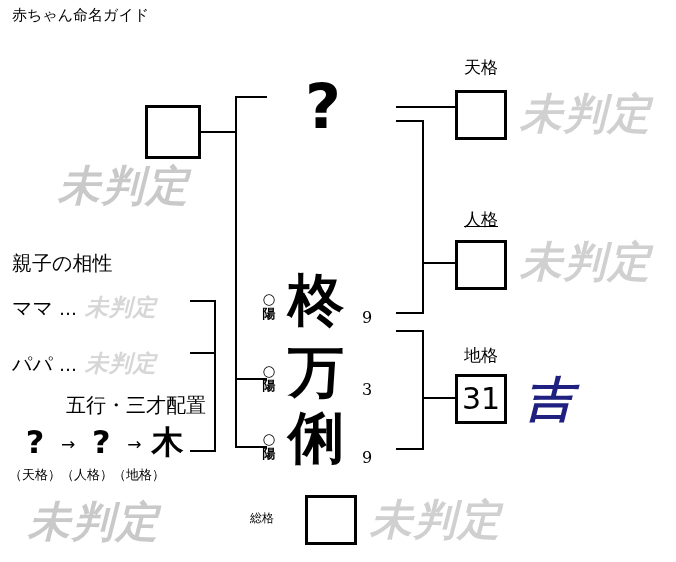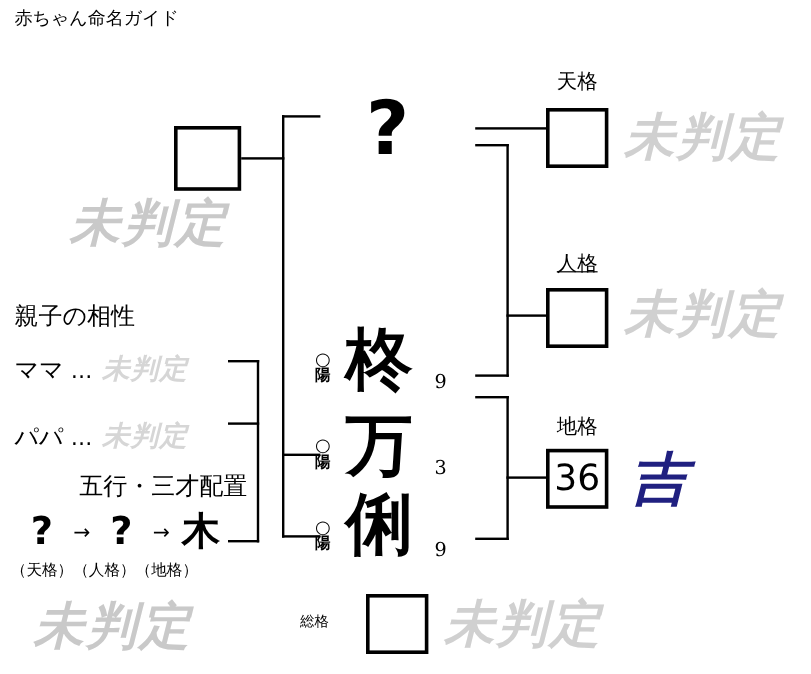--- a/index.html
+++ b/index.html
@@ -228,21 +228,21 @@
   <div class="abs verdict verdict-undet" style="left:520px; top:86px;">未判定</div>
 
   <div class="abs kaku-label" style="left:455px; top:208px; width:52px;text-decoration:underline;">人格</div>
   <div class="abs kaku-box" style="left:455px; top:240px; width:52px; height:50px;">
     <span></span>
   </div>
   <div class="abs verdict verdict-undet" style="left:520px; top:234px;">未判定</div>
 
   <div class="abs kaku-label" style="left:455px; top:344px; width:52px;">地格</div>
   <div class="abs kaku-box" style="left:455px; top:374px; width:52px; height:50px;">
-    <span>36</span>
+    <span>31</span>
   </div>
   <div class="abs verdict verdict-good" style="left:525px; top:368px;">吉</div>
 
   <div class="abs panel-heading" style="left:12px; top:250px;">親子の相性</div>
 
   <div class="abs compat-row" style="left:12px; top:292px;">
     <span class="compat-name">ママ</span>
     <span class="compat-dots">…</span>
     <span class="verdict verdict-inline-small">未判定</span>
   </div>

